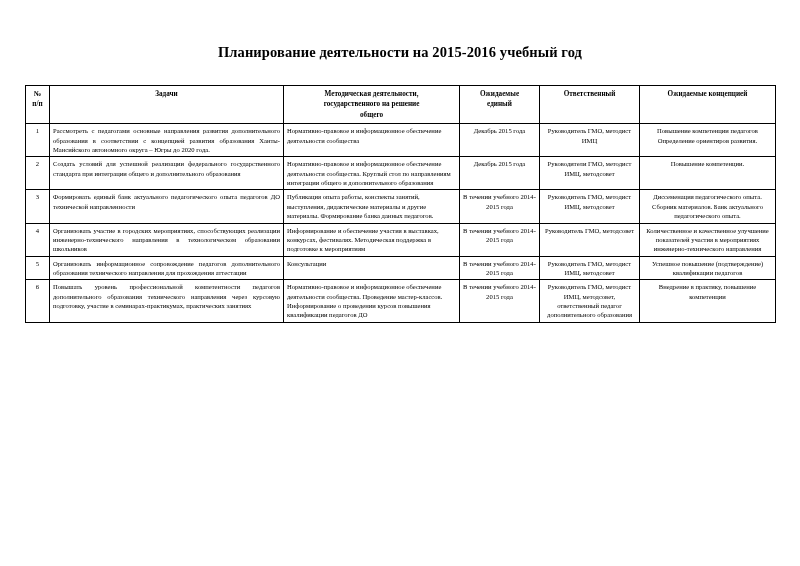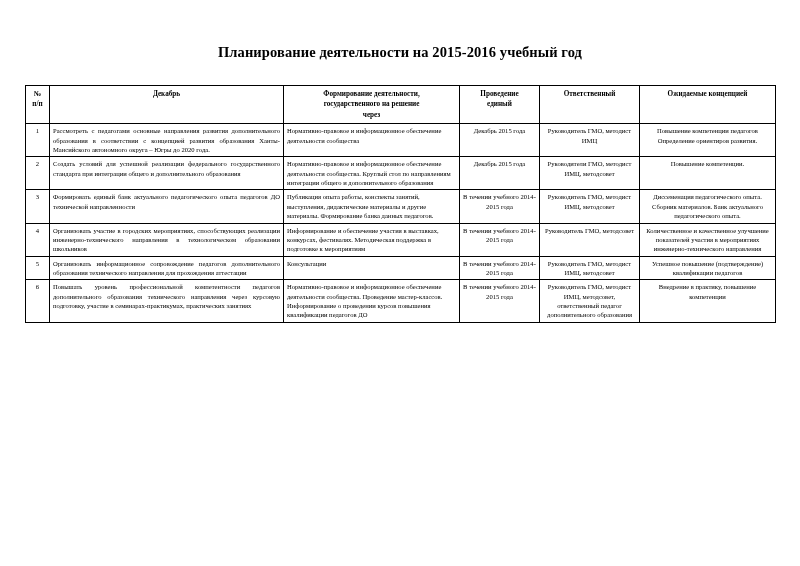--- a/index.html
+++ b/index.html
@@ -107,28 +107,28 @@
         <col class="c-term">
           <col class="c-resp">
           <col class="c-result">
       </colgroup>
       <thead>
         <tr>
           <th>
             <span>№</span><br>
             <span>п/п</span>
           </th>
-          <th>Декабрь</th>
+          <th>Задачи</th>
           <th>
-            <span>Формирование деятельности,</span><br>
+            <span>Методическая деятельности,</span><br>
             <span>государственного на решение</span><br>
-            <span>через</span>
+            <span>общего</span>
           </th>
           <th>
-            <span>Проведение</span><br>
+            <span>Ожидаемые</span><br>
             <span>единый</span>
           </th>
           <th>Ответственный</th>
           <th>Ожидаемые концепцией</th>
         </tr>
       </thead>
       <tbody id="plan-body">
           <tr>
             <td class="num">1</td>
             <td class="task">Рассмотреть с педагогами основные направления развития дополнительного образования в соответствии с концепцией развития образования Ханты-Мансийского автономного округа – Югры до 2020 года.</td>

